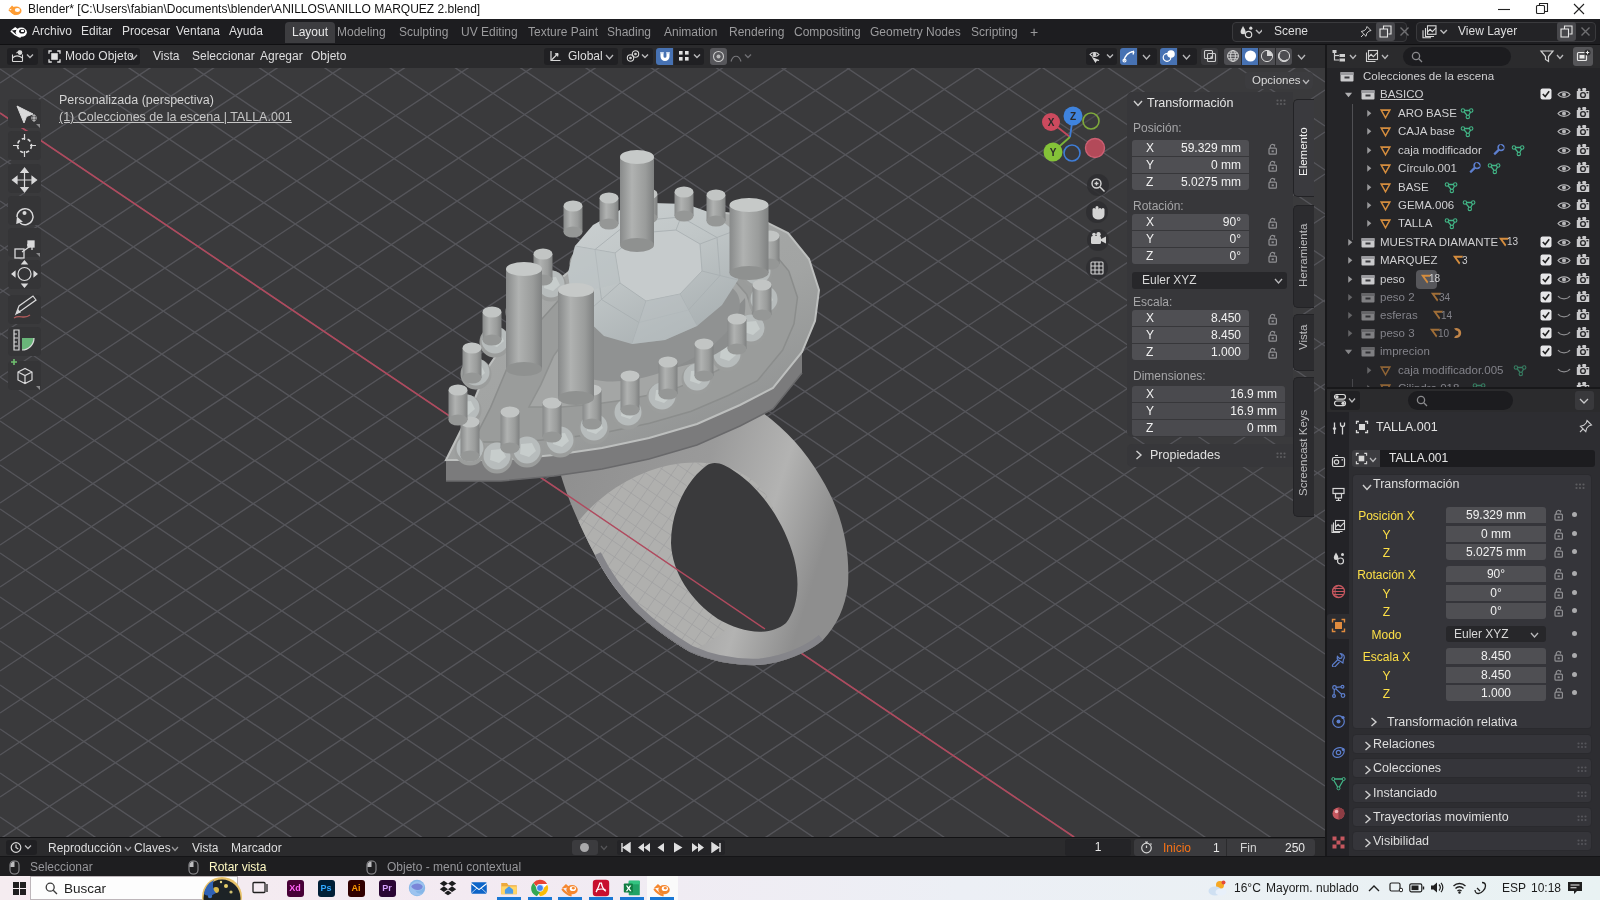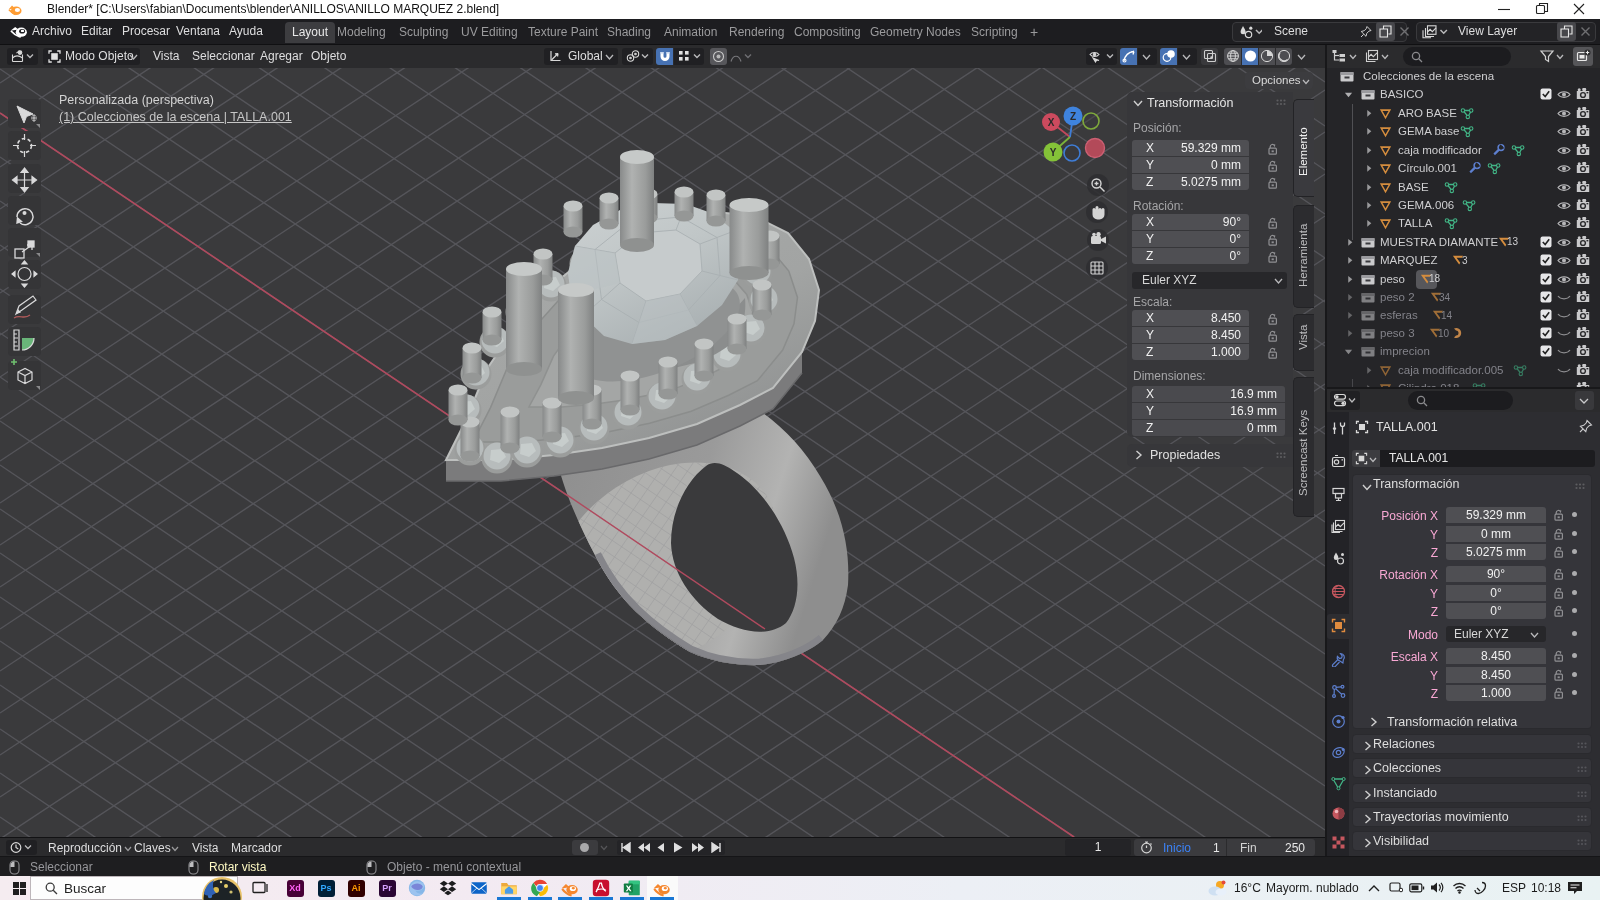--- a/index.html
+++ b/index.html
@@ -37,21 +37,21 @@
   .ntab { left:1293px; width:21px; background:#2c2c2f; border:1px solid #232326;
     border-right:none; border-radius:5px 0 0 5px; }
   .ntab .vtxt { position:absolute; left:3px; font-size:11.5px; color:#bcbcbe;
     transform:rotate(-90deg); transform-origin:0 0; white-space:nowrap; }
   .ntab.active .vtxt { color:#f0f0f0; }
   .orow { position:absolute; height:19px; font-size:11.5px; color:#cfcfd1; line-height:19px; width:273px; }
   .orow.dim { color:#83838a; }
   .psec { position:absolute; left:25px; width:240px; background:#35353a;
     border:1px solid #2a2a2e; border-radius:4px; }
   .psec .t { position:absolute; left:20px; top:2px; font-size:12.5px; color:#dedede; }
-  .plabel { position:absolute; font-size:12px; color:#f9a8d4; text-align:right; width:103px; }
+  .plabel { position:absolute; font-size:12px; color:#fde047; text-align:center; width:103px; }
   .pfld { position:absolute; left:119px; width:100px; height:16px; background:#4f4f53;
     border-radius:3px; font-size:12px; color:#f1f1f1; text-align:center; line-height:16px; }
 </style>
 </head>
 <body>
 <div id="stage">
   <svg width="0" height="0" style="position:absolute">
     <defs>
       <g id="lck">
         <path d="M5.2 6 V4.6 A2.3 2.3 0 0 1 9.5 3.6 L9.8 2.4" stroke="#909093" stroke-width="1.2" fill="none"></path>
@@ -112,21 +112,21 @@
     </defs>
   </svg>
 
   <div class="abs titlebar">
     <svg class="abs" style="left:8px;top:3px" width="14" height="14" viewBox="0 0 14 14">
       <ellipse cx="8.2" cy="7.8" rx="5.3" ry="4.3" fill="#ff9d34"></ellipse>
       <ellipse cx="9.4" cy="7.1" rx="2.6" ry="2.0" fill="#fff"></ellipse>
       <path d="M0.5 6.5 L7 5.2 L4 2.6 Z" fill="#ff9d34"></path>
       <path d="M1 6.8 C3 9.2 5 10.4 7.5 11.6" stroke="#ff9d34" stroke-width="1.6" fill="none"></path>
     </svg>
-    <span class="abs" style="left:47px;top:2px">Blender* [C:\Users\fabian\Documents\blender\ANILLOS\ANILLO MARQUEZ  2.blend]</span>
+    <span class="abs" style="left:28px;top:2px">Blender* [C:\Users\fabian\Documents\blender\ANILLOS\ANILLO MARQUEZ  2.blend]</span>
     <svg class="abs" style="left:1495px;top:0" width="100" height="19" viewBox="0 0 100 19">
       <g stroke="#222" stroke-width="1.1" fill="none">
         <path d="M3 9.5 H15"></path>
         <rect x="41.5" y="5.5" width="8" height="8" rx="1"></rect>
         <path d="M44.5 5.5 V3.5 H52.5 V11.5 H49.5"></path>
         <path d="M79 4 L89 14 M89 4 L79 14"></path>
       </g>
     </svg>
   </div>
 
@@ -1002,21 +1002,21 @@
         </svg>
         <span style="position:absolute;left:36px;">Colecciones de la escena</span>
       </div>
     <div class="orow" style="top:40px;">
         <svg class="abs" style="left:17px;top:6px" width="9" height="8" viewBox="0 0 10 8">
           <use href="#arrd"></use>
         </svg>
         <svg class="abs" style="left:34px;top:3px" width="14" height="13" viewBox="0 0 14 13">
           <use href="#coll"></use>
         </svg>
-        <span style="position:absolute;left:53px;">BASICO</span>
+        <span style="position:absolute;left:53px;text-decoration:underline;">BASICO</span>
         <svg class="abs" style="left:213px;top:3px" width="12" height="12" viewBox="0 0 12 12">
           <use href="#chk"></use>
         </svg>
         <svg class="abs" style="left:230px;top:4px" width="14" height="11" viewBox="0 0 14 11">
           <use href="#eyeo"></use>
         </svg>
         <svg class="abs" style="left:249px;top:3px" width="14" height="12" viewBox="0 0 14 12">
           <use href="#cam"></use>
         </svg>
       </div>
@@ -1038,21 +1038,21 @@
           <use href="#cam"></use>
         </svg>
       </div>
     <div class="orow" style="top:77px;">
         <svg class="abs" style="left:39px;top:5px" width="7" height="9" viewBox="0 0 7 10">
           <use href="#arrr"></use>
         </svg>
         <svg class="abs" style="left:51px;top:3px" width="15" height="13" viewBox="0 0 16 13">
           <use href="#objt"></use>
         </svg>
-        <span style="position:absolute;left:71px;">GEMA base</span>
+        <span style="position:absolute;left:71px;">CAJA base</span>
         <svg class="abs" style="left:133px;top:3px" width="14" height="13" viewBox="0 0 14 13">
           <use href="#meshd"></use>
         </svg>
         <svg class="abs" style="left:230px;top:4px" width="14" height="11" viewBox="0 0 14 11">
           <use href="#eyeo"></use>
         </svg>
         <svg class="abs" style="left:249px;top:3px" width="14" height="12" viewBox="0 0 14 12">
           <use href="#cam"></use>
         </svg>
       </div>
@@ -1716,21 +1716,21 @@
         <path d="M100 1 v9 M92 1 L98.5 5.5 L92 10 Z" stroke="#dededf" stroke-width="1.4"></path>
       </g>
     </svg>
     <div class="abs" style="left:1065px;top:1px;width:66px;height:17px;background:#242427;border-radius:3px;color:#e8e8e8;font-size:12px;text-align:center;line-height:17px;">1</div>
     <div class="abs" style="left:1134px;top:1px;width:92px;height:17px;background:#3b3b3e;border-radius:3px 0 0 3px;"></div>
     <div class="abs" style="left:1227px;top:1px;width:88px;height:17px;background:#3b3b3e;border-radius:0 3px 3px 0;"></div>
     <svg class="abs" style="left:1140px;top:3px" width="13" height="13" viewBox="0 0 13 13">
       <circle cx="6.5" cy="7" r="4.8" fill="none" stroke="#d4d4d4" stroke-width="1.2"></circle>
       <path d="M6.5 4.5 V7 M5 1 h3 M6.5 1 v1.5 M10.5 2.5 l1 1" stroke="#d4d4d4" stroke-width="1.2" fill="none"></path>
     </svg>
-    <span class="abs" style="left:1163px;top:3px;font-size:12px;color:#3b82f6;">Inicio</span>
+    <span class="abs" style="left:1163px;top:3px;font-size:12px;color:#f97316;">Inicio</span>
     <span class="abs" style="left:1213px;top:3px;font-size:12px;color:#e8e8e8;">1</span>
     <span class="abs" style="left:1240px;top:3px;font-size:12px;color:#d4d4d4;">Fin</span>
     <span class="abs" style="left:1285px;top:3px;font-size:12px;color:#e8e8e8;">250</span>
   </div>
   <div class="abs hdiv3"></div>
   <div class="abs sbar" id="sbar">
     <svg class="abs" style="left:9px;top:3px" width="11" height="15" viewBox="0 0 11 15">
         <use href="#mouse"></use>
       </svg>
     <span class="abs" style="left:30px;top:3px;font-size:12px;color:#96969a;">Seleccionar</span>

